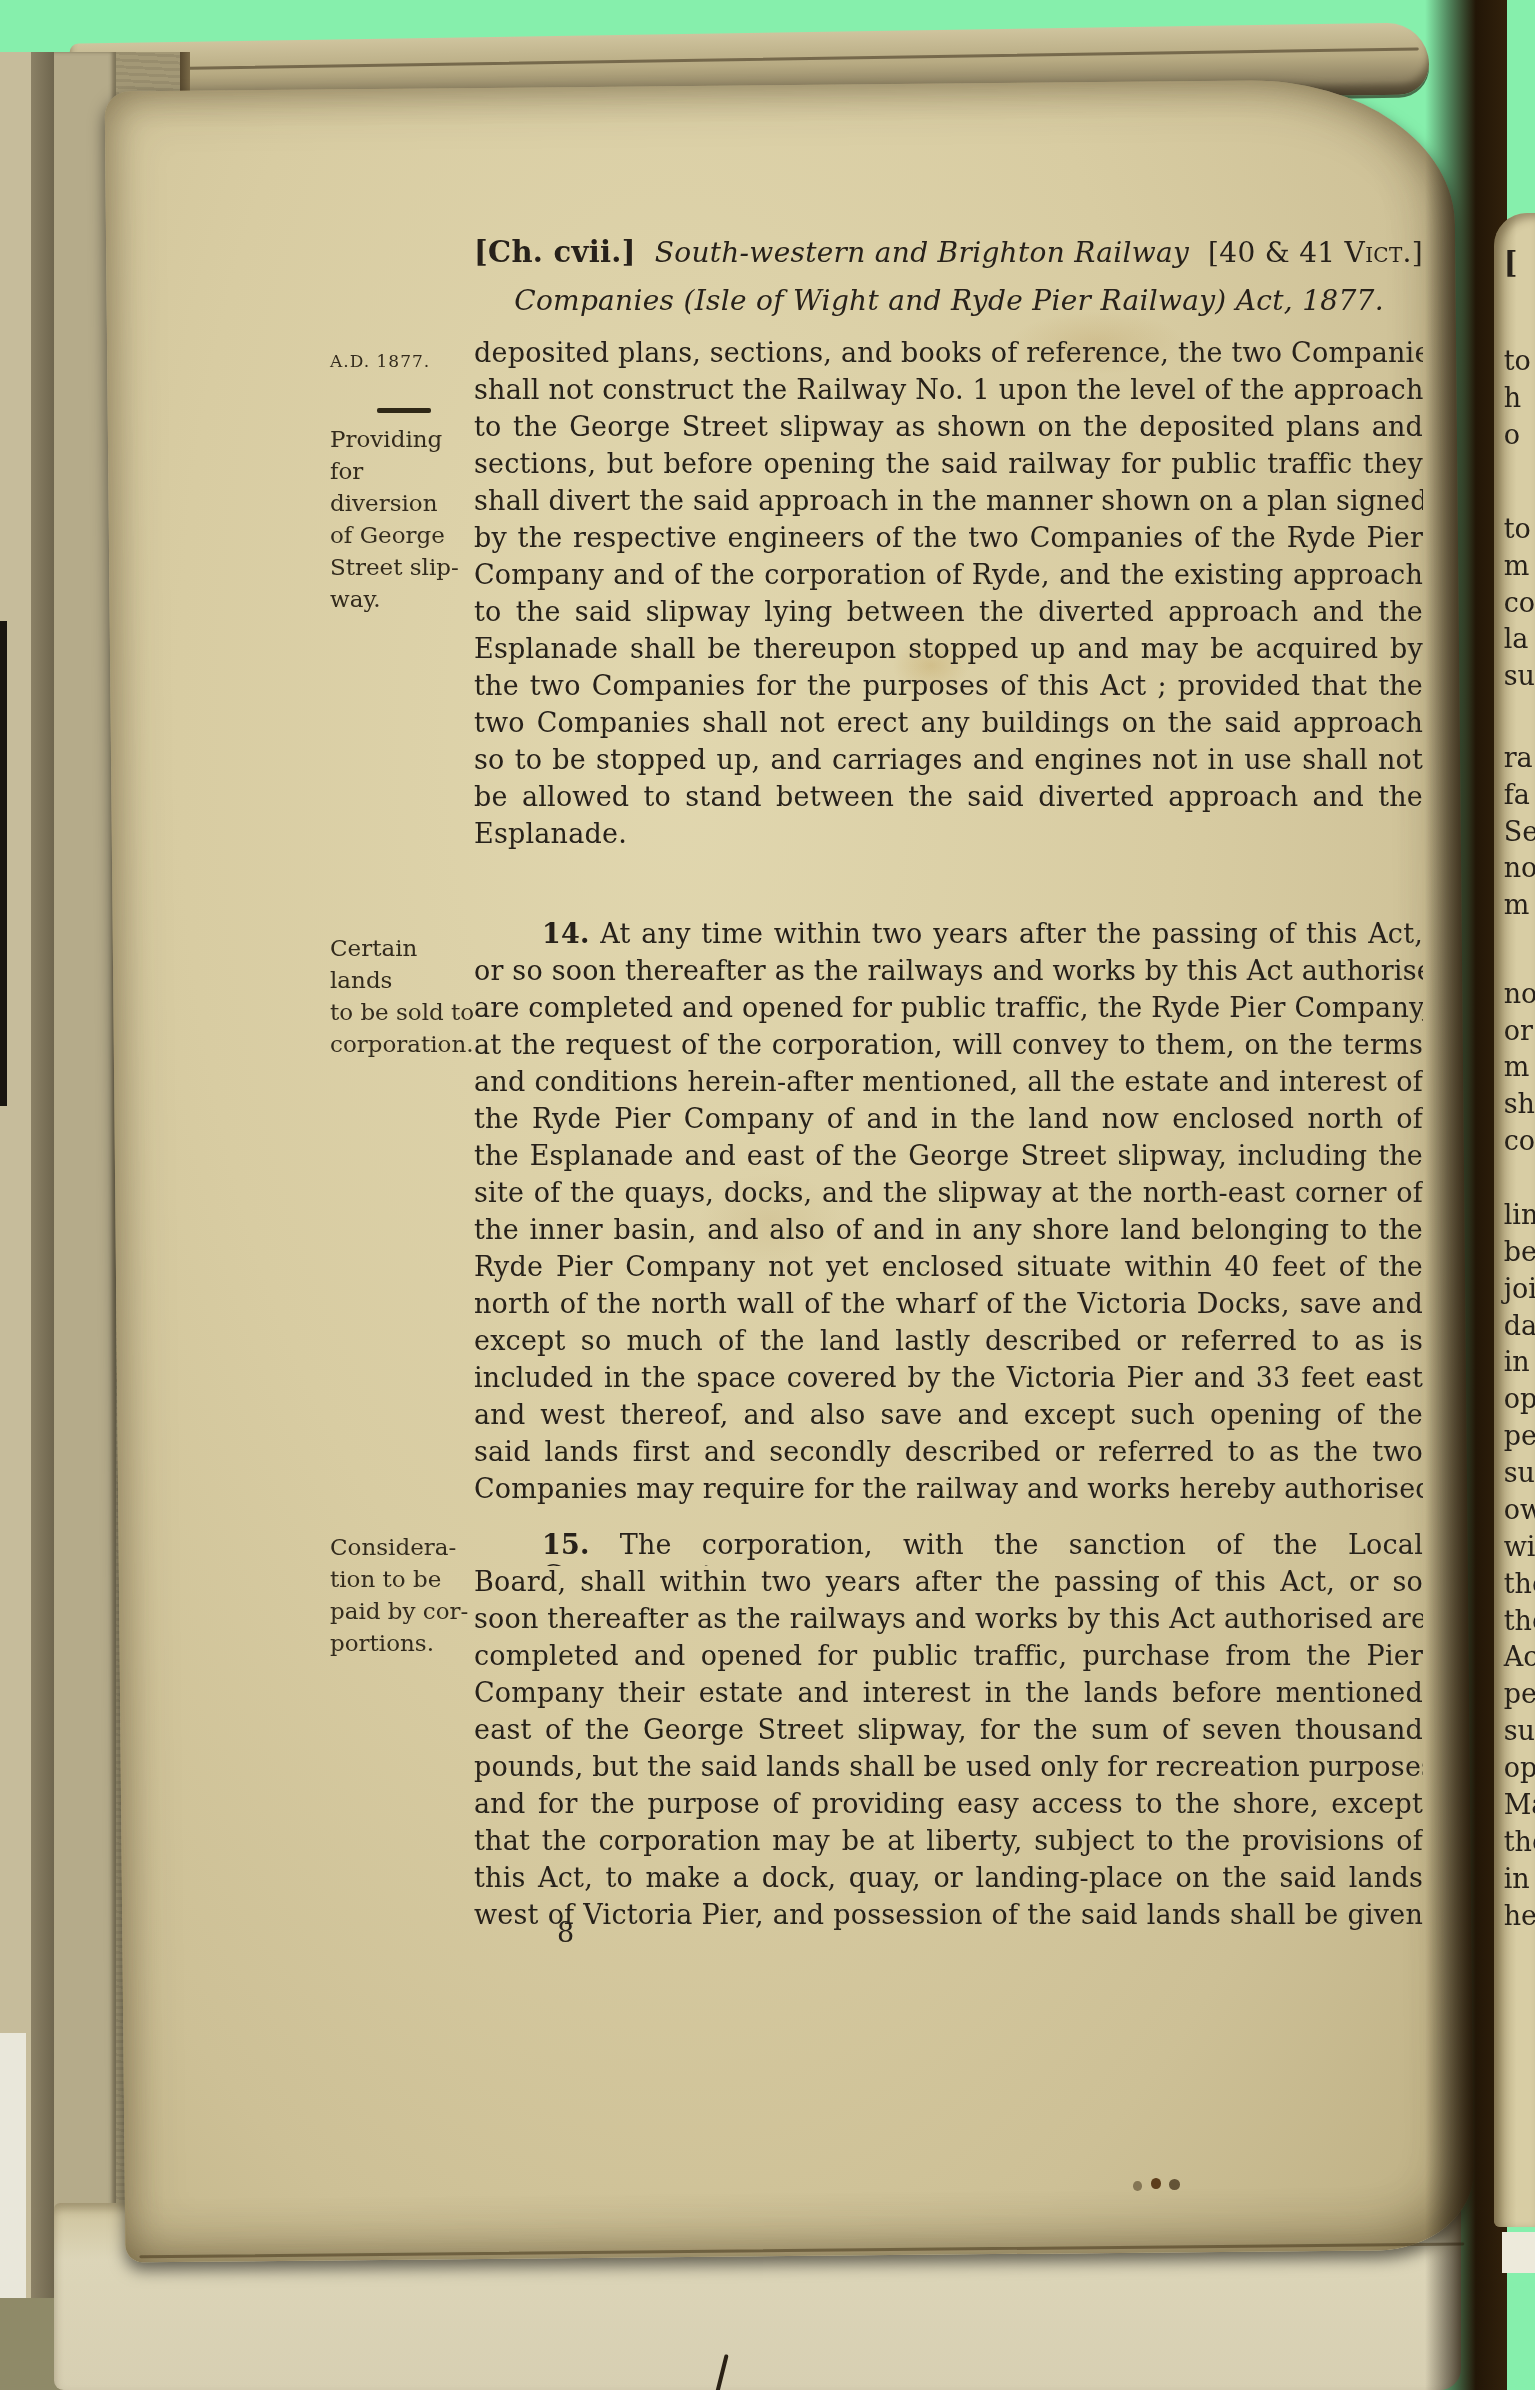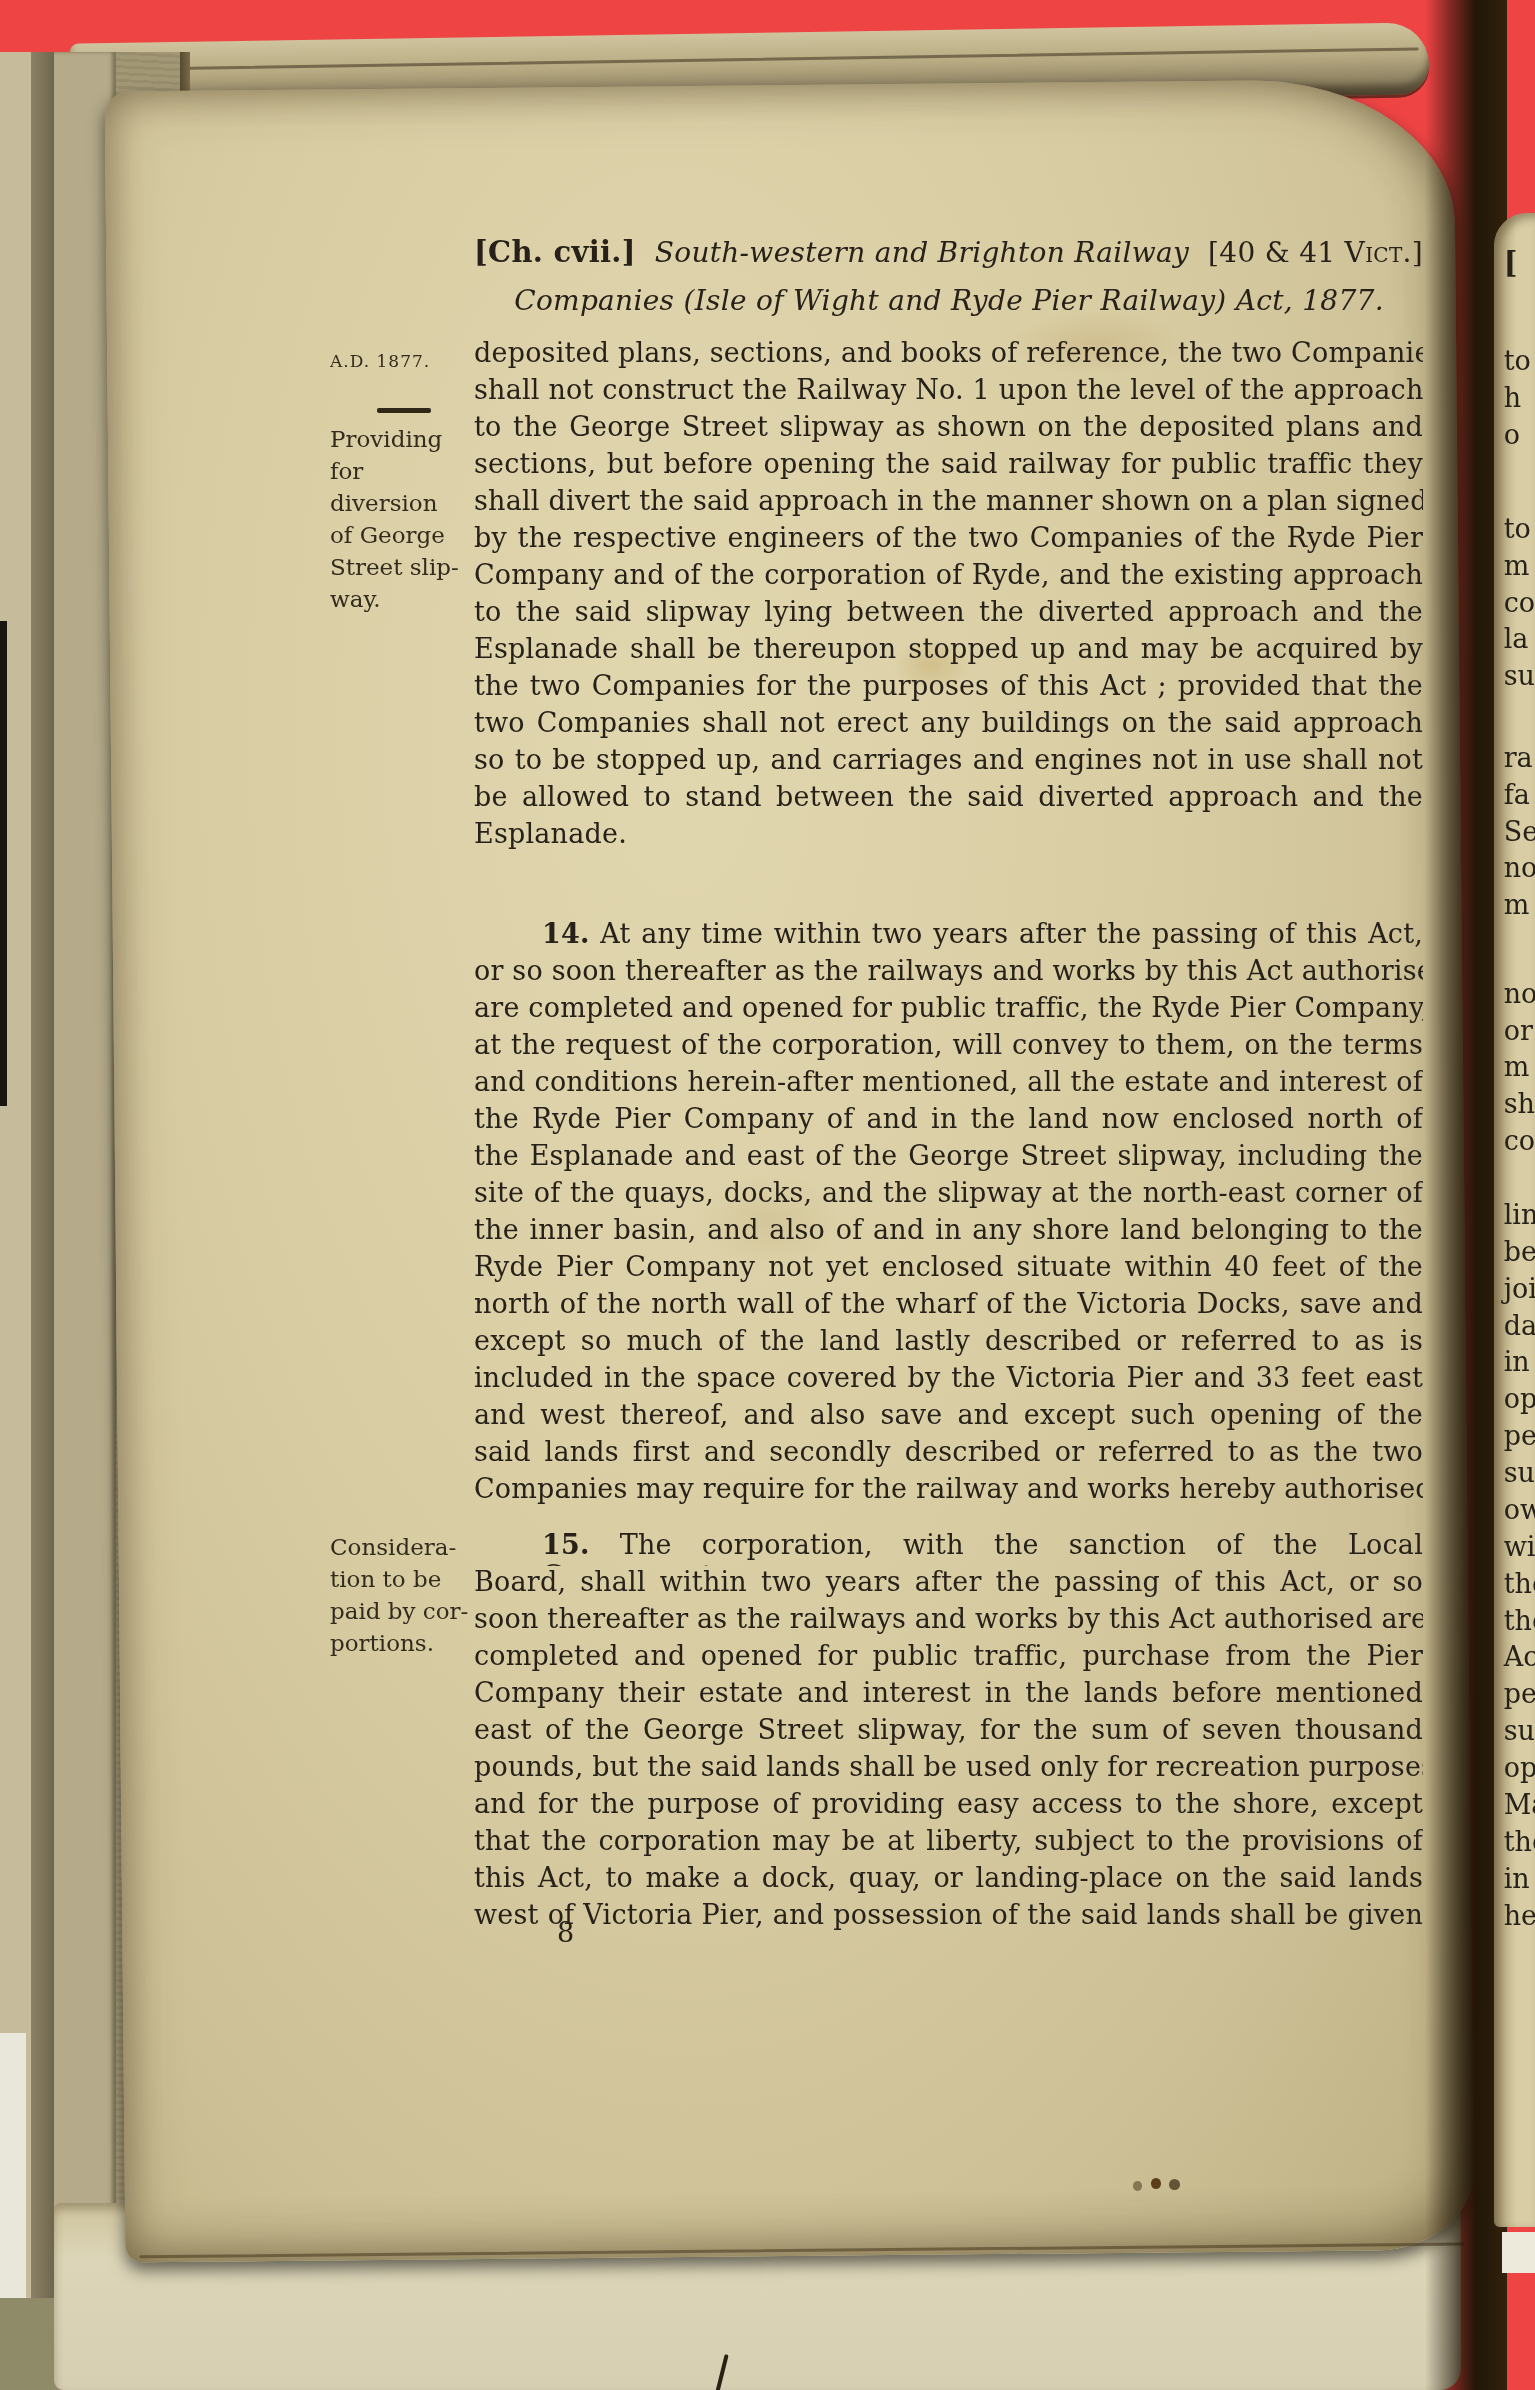--- a/index.html
+++ b/index.html
@@ -1,17 +1,17 @@
 <!DOCTYPE html>
 <html><head>
 <meta charset="utf-8">
 <style>
   html,body{margin:0;padding:0;background:#0c0a07;}
   .scene{position:relative;width:1535px;height:2390px;overflow:hidden;
-         background:#ef4444;font-family:"DejaVu Serif","Liberation Serif",serif;}
+         background:#86efac;font-family:"DejaVu Serif","Liberation Serif",serif;}
 
   
   .top-edges{position:absolute;left:70px;top:33px;width:1359px;height:72px;
       background:linear-gradient(#cfc49e 0%,#b7aa82 45%,#8d8162 80%,#5d5340 100%);
       border-radius:9.7px 45px 33px 9.7px;transform:rotate(-0.9deg);
       box-shadow:0 2.9px 0 rgba(30,22,10,.6), inset 0 -9.7px 7.8px rgba(60,50,30,.5);}
   .top-edges:after{content:"";position:absolute;left:5.8px;right:9.7px;top:25px;height:2.9px;
       background:rgba(60,48,28,.55);border-radius:1.9px;}
 
   .left-stack{position:absolute;left:0;top:52px;width:190px;height:2338px;}
@@ -130,20 +130,25 @@
     <div class="header-l2">Companies (Isle of Wight and Ryde Pier Railway) Act, 1877.</div>
 
     <div class="m-note ad-year">A.D. 1877.</div>
     <div class="date-rule"></div>
     <div class="m-note mn-13">
         <div class="mline">Providing</div>
         <div class="mline">for diversion</div>
         <div class="mline">of George</div>
         <div class="mline">Street slip-</div>
         <div class="mline">way.</div>
+      </div>
+    <div class="m-note mn-14">
+        <div class="mline">Certain lands</div>
+        <div class="mline">to be sold to</div>
+        <div class="mline">corporation.</div>
       </div>
     <div class="m-note mn-15">
         <div class="mline">Considera-</div>
         <div class="mline">tion to be</div>
         <div class="mline">paid by cor-</div>
         <div class="mline">portions.</div>
       </div>
 
     <div class="body-col">
 

